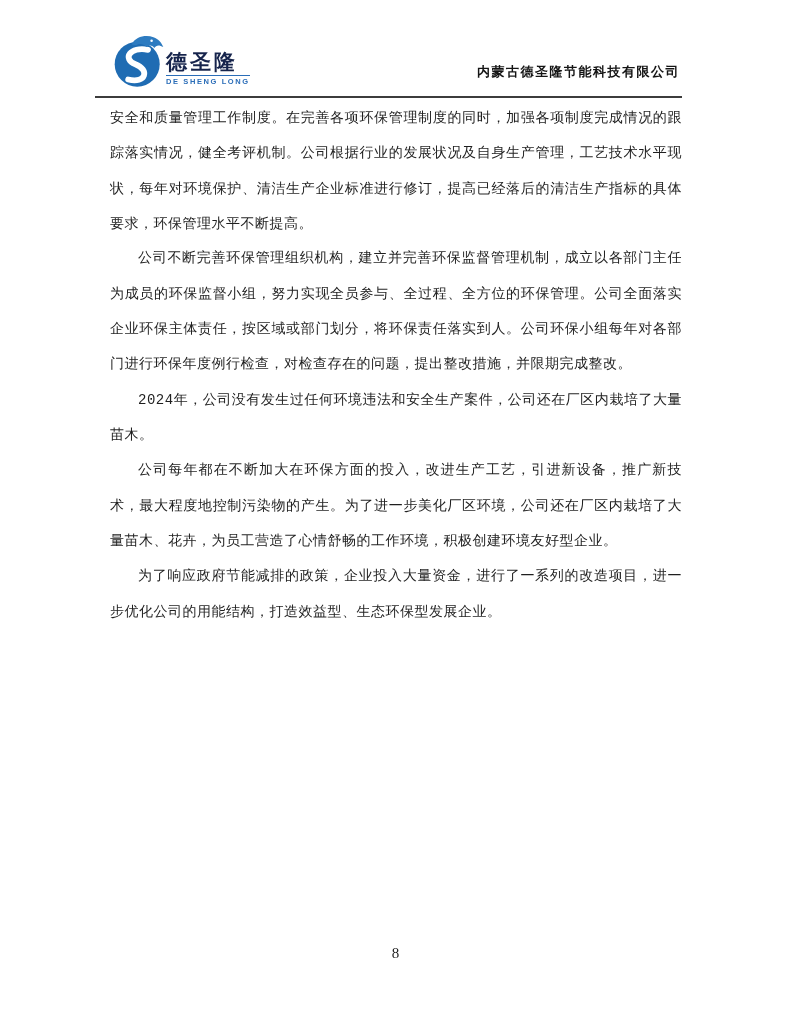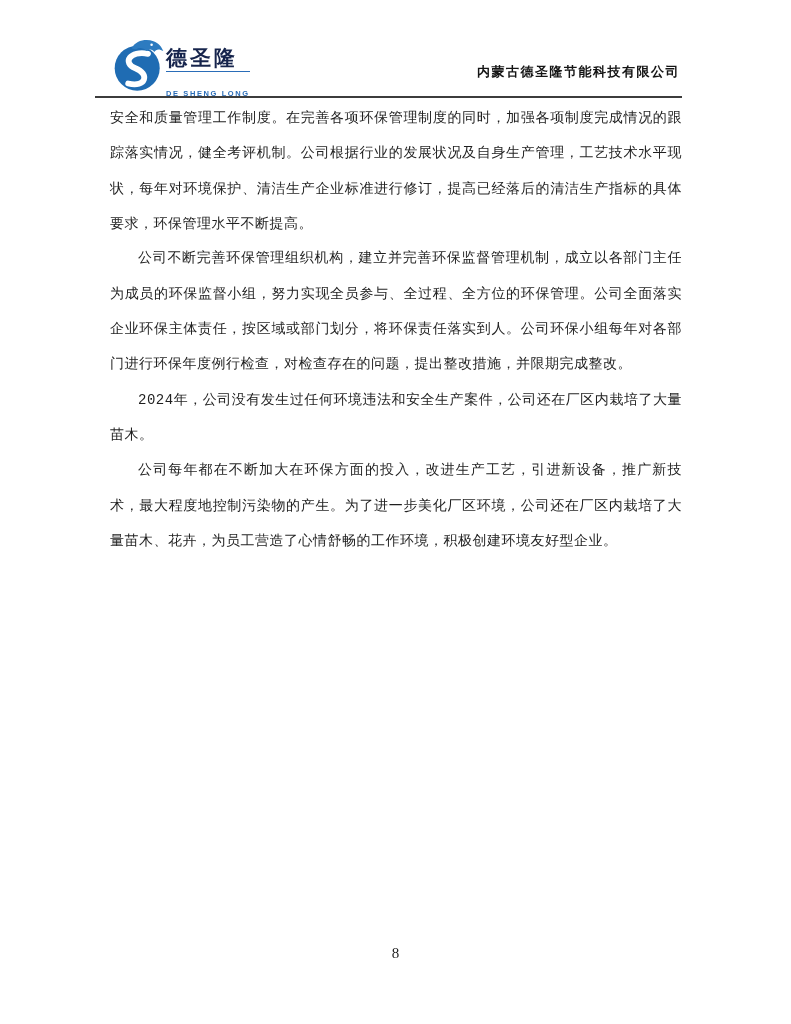--- a/index.html
+++ b/index.html
@@ -34,21 +34,21 @@
     color: #16244c;
   }
   .logo-en {
     font-family: "Liberation Sans", "DejaVu Sans", sans-serif;
     font-weight: bold;
     font-size: 7.5px;
     letter-spacing: 1.6px;
     color: #2a6db8;
     margin-top: 3px;
     border-top: 1px solid #2a6db8;
-    padding-top: 18px;
+    padding-top: 2px;
     width: fit-content;
   }
   .company-name {
     position: absolute;
     top: 63px;
     right: 111px;
     font-size: 13px;
     font-weight: bold;
     color: #141414;
     letter-spacing: 1.5px;
@@ -110,17 +110,18 @@
 
   <div class="company-name">内蒙古德圣隆节能科技有限公司</div>
 
   <div class="header-rule"></div>
 
   <div class="doc-body">
     <p>安全和质量管理工作制度。在完善各项环保管理制度的同时，加强各项制度完成情况的跟踪落实情况，健全考评机制。公司根据行业的发展状况及自身生产管理，工艺技术水平现状，每年对环境保护、清洁生产企业标准进行修订，提高已经落后的清洁生产指标的具体要求，环保管理水平不断提高。</p>
     <p class="indent">公司不断完善环保管理组织机构，建立并完善环保监督管理机制，成立以各部门主任为成员的环保监督小组，努力实现全员参与、全过程、全方位的环保管理。公司全面落实企业环保主体责任，按区域或部门划分，将环保责任落实到人。公司环保小组每年对各部门进行环保年度例行检查，对检查存在的问题，提出整改措施，并限期完成整改。</p>
     <p class="indent">2024年，公司没有发生过任何环境违法和安全生产案件，公司还在厂区内栽培了大量苗木。</p>
     <p class="indent">公司每年都在不断加大在环保方面的投入，改进生产工艺，引进新设备，推广新技术，最大程度地控制污染物的产生。为了进一步美化厂区环境，公司还在厂区内栽培了大量苗木、花卉，为员工营造了心情舒畅的工作环境，积极创建环境友好型企业。</p>
+    <p class="indent">为了响应政府节能减排的政策，企业投入大量资金，进行了一系列的改造项目，进一步优化公司的用能结构，打造效益型、生态环保型发展企业。</p>
   </div>
 
   <div class="page-number">8</div>
 
 </div>
 
 </body></html>

